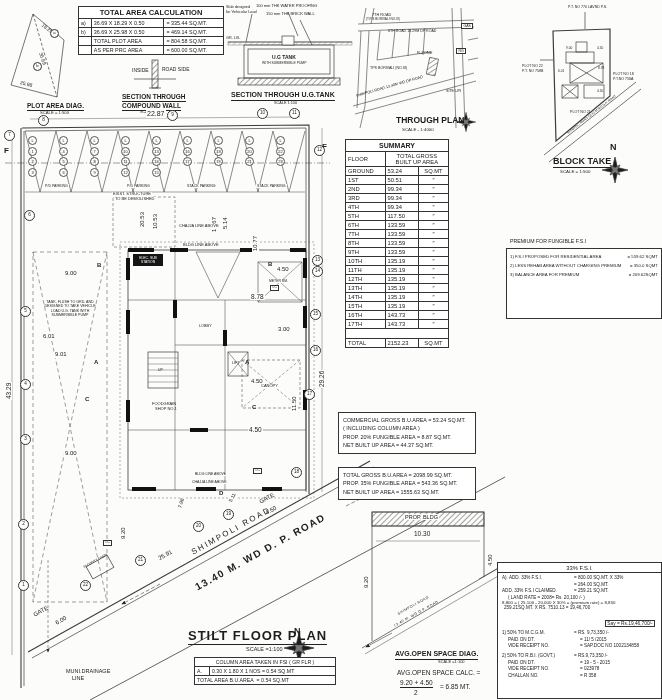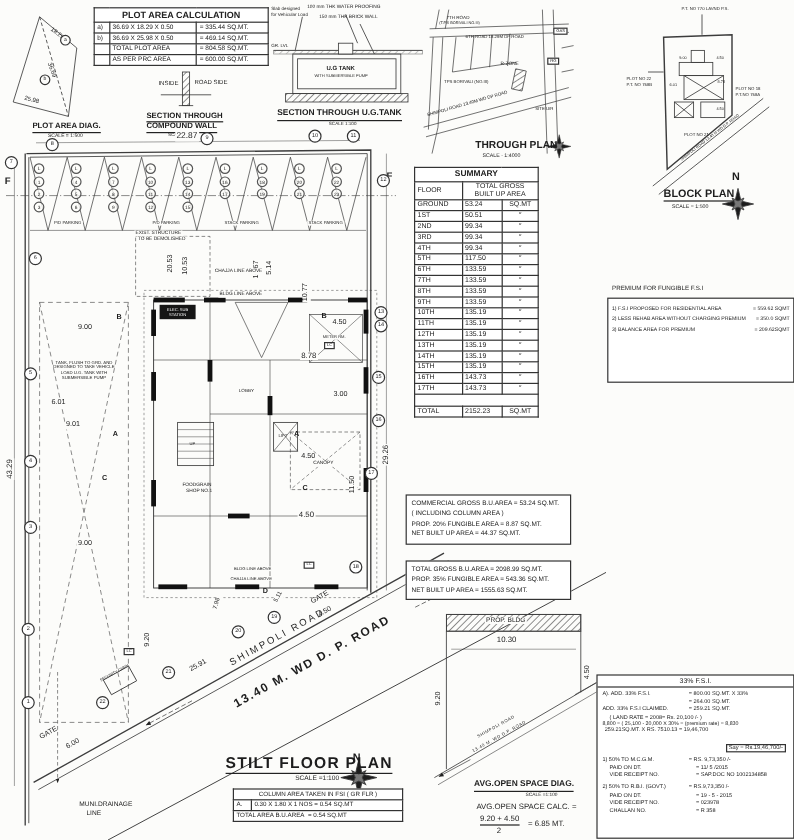--- a/index.html
+++ b/index.html
@@ -208,21 +208,21 @@
       <line x1="365" y1="654" x2="505" y2="572" stroke-width="0.5"></line>
       <line x1="392" y1="633" x2="366" y2="647" stroke-width="0.6" marker-end="url(#arr)"></line>
       <line x1="479" y1="579" x2="502" y2="566" stroke-width="0.6" marker-end="url(#arr)"></line>
     </g>
   </g>
 </svg>
 
 <table style="left:78px;top:6px;width:146px;font-size:5.4px;">
   <tbody>
         <tr>
-          <td colspan="3" class="c b" style="font-size:7.5px;">PLOT AREA CALCULATION</td>
+          <td colspan="3" class="c b" style="font-size:7.5px;">TOTAL AREA CALCULATION</td>
         </tr>
   <tr>
           <td>a)</td>
           <td>36.69 X 18.29 X 0.50</td>
           <td>=   335.44   SQ.MT.</td>
         </tr>
   <tr>
           <td>b)</td>
           <td>36.69 X 25.98 X 0.50</td>
           <td>=   469.14   SQ.MT.</td>
@@ -281,21 +281,21 @@
 <div class="lbl" style="left:522px;top:69px;font-size:3.6px;">P.T. NO 758B</div>
 <div class="lbl" style="left:613px;top:72px;font-size:3.6px;">PLOT NO 18</div>
 <div class="lbl" style="left:613px;top:77px;font-size:3.6px;">P.T.NO 758A</div>
 <div class="lbl" style="left:570px;top:110px;font-size:3.6px;">PLOT NO 21</div>
 <div class="lbl r38" style="left:568px;top:132px;font-size:3.2px;">SHIMPOLI ROAD  13.40 M WD D.P. ROAD</div>
 <div class="lbl" style="left:566px;top:47px;font-size:3.2px;">9.00</div>
 <div class="lbl" style="left:597px;top:47px;font-size:3.2px;">4.50</div>
 <div class="lbl" style="left:598px;top:67px;font-size:3.2px;">8.78</div>
 <div class="lbl" style="left:558px;top:70px;font-size:3.2px;">6.01</div>
 <div class="lbl" style="left:597px;top:90px;font-size:3.2px;">4.50</div>
-<div class="lbl b u" style="left:553px;top:156px;font-size:9px;">BLOCK PLAN</div>
+<div class="lbl b u" style="left:553px;top:156px;font-size:9px;">BLOCK TAKE</div>
 <div class="lbl" style="left:560px;top:169px;font-size:4.4px;">SCALE   = 1:500</div>
 <div class="lbl b" style="left:610px;top:142px;font-size:9px;">N</div>
 
 <div class="lbl wb" style="left:146px;top:110px;font-size:7px;">22.87</div>
 <div class="lbl vtext wb" style="left:139px;top:228px;font-size:6px;">20.53</div>
 <div class="lbl vtext wb" style="left:152px;top:230px;font-size:6px;">10.53</div>
 <div class="lbl vtext wb" style="left:211px;top:233px;font-size:6px;">10.67</div>
 <div class="lbl vtext wb" style="left:222px;top:230px;font-size:6px;">5.14</div>
 <div class="lbl vtext wb" style="left:252px;top:252px;font-size:6px;">10.77</div>
 <div class="lbl vtext wb" style="left:5px;top:400px;font-size:6.5px;">43.29</div>

